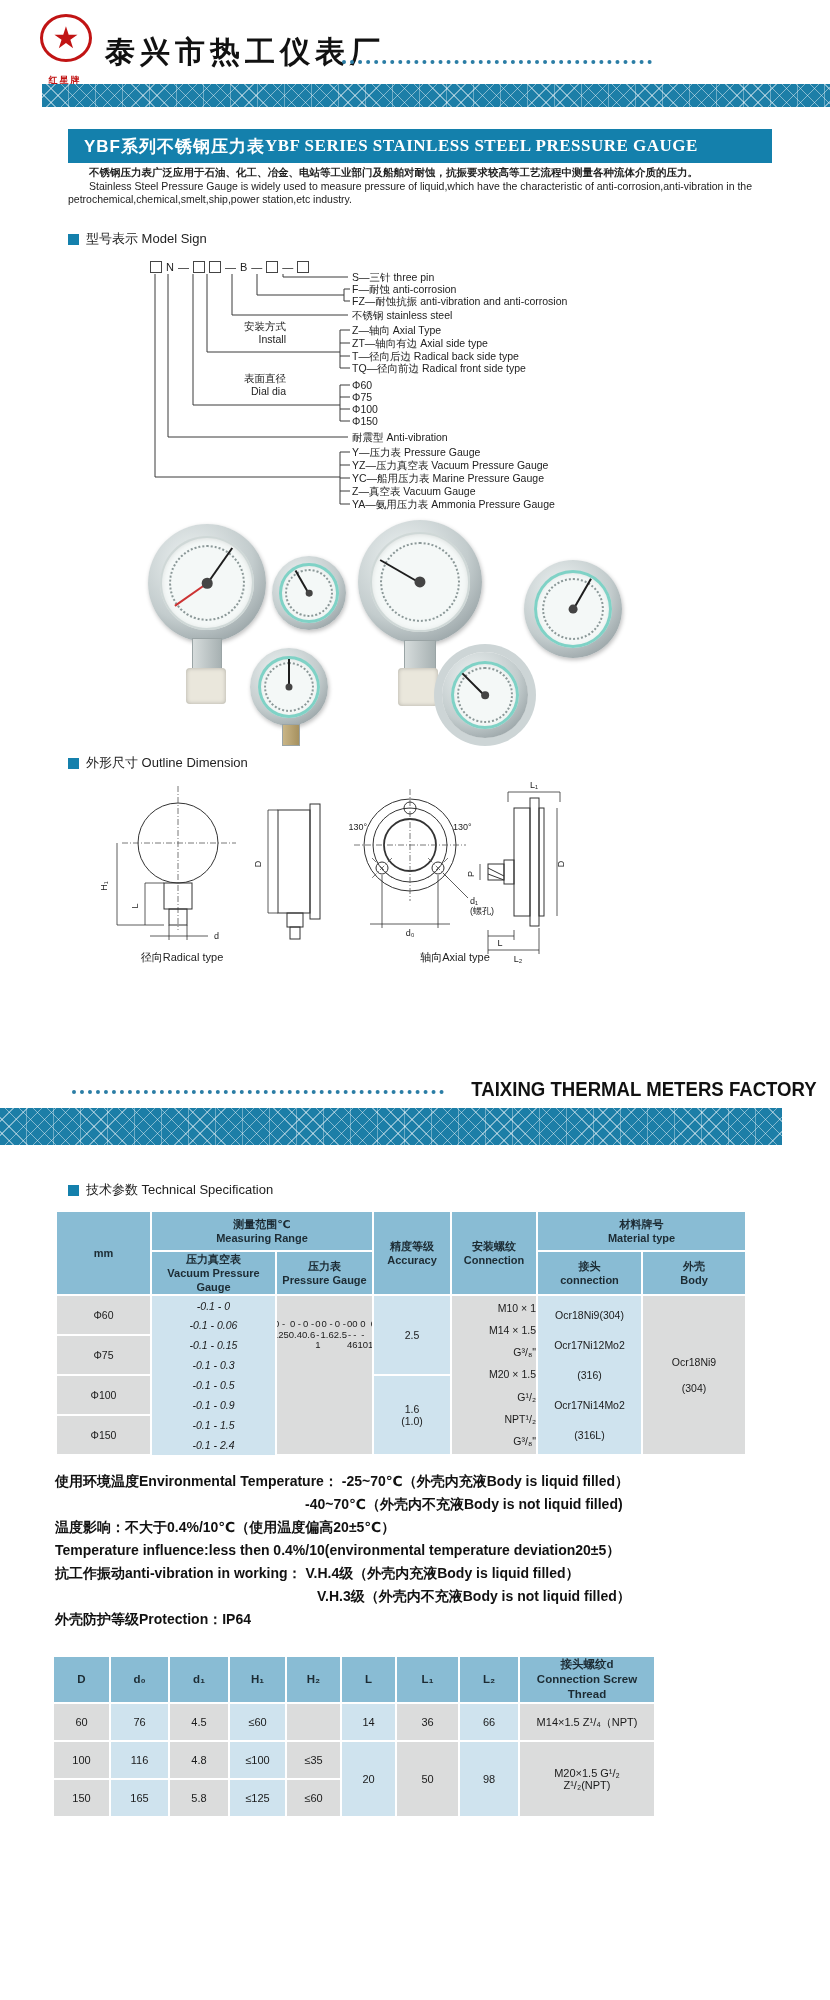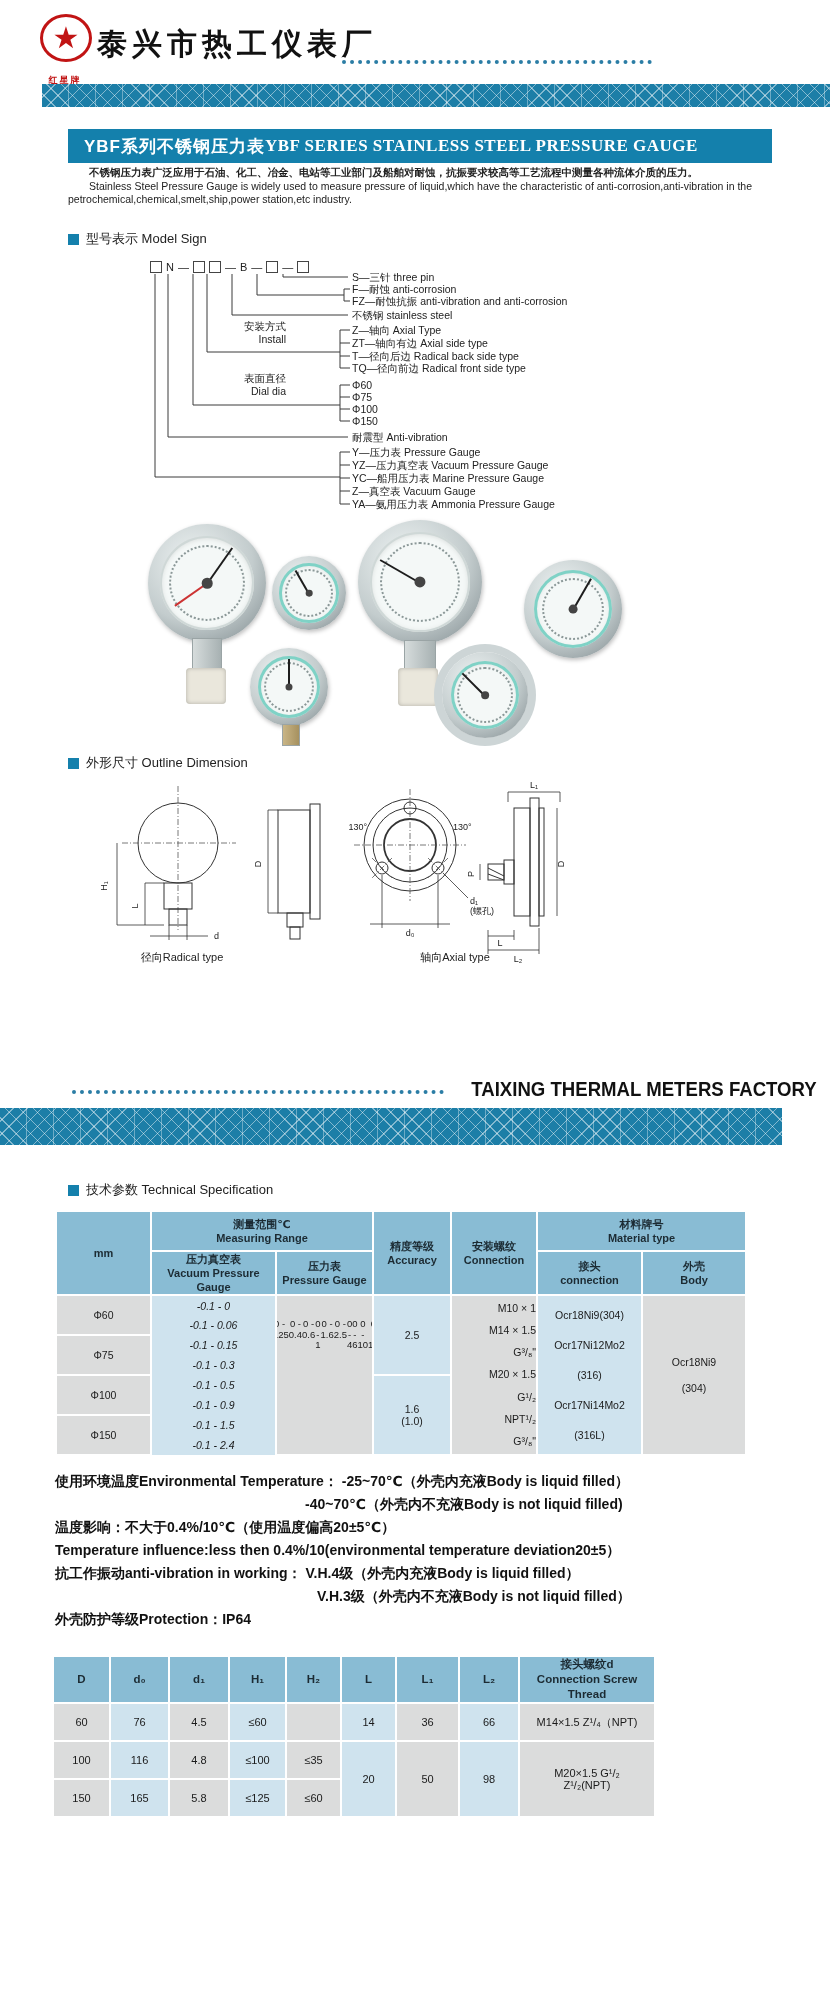--- a/index.html
+++ b/index.html
@@ -5,21 +5,21 @@
   html,body{margin:0;padding:0;background:#fff;}
   .page{position:relative;width:830px;height:2000px;background:#fff;overflow:hidden;
         font-family:"Liberation Sans","DejaVu Sans",sans-serif;color:#1a1a1a;}
 
   
   .logo-ring{position:absolute;left:40px;top:14px;width:46px;height:42px;border:3px solid #c11414;
              border-radius:50%;display:flex;align-items:center;justify-content:center;}
   .logo-star{color:#c11414;font-size:30px;line-height:30px;}
   .brand-name{position:absolute;left:34px;top:74px;width:62px;text-align:center;color:#c11414;
               font-size:9px;letter-spacing:2px;font-weight:700;}
-  .factory-zh{position:absolute;left:97px;top:24px;margin:0;font-size:30px;font-weight:700;
+  .factory-zh{position:absolute;left:97px;top:24px;margin:8px;font-size:30px;font-weight:700;
               letter-spacing:5px;color:#111;}
   .leader{position:absolute;border-bottom:4px dotted #2b7da5;}
   .leader1{left:342px;top:60px;width:310px;}
   .band{position:absolute;background-color:#1c7ea7;
     background-image:
       repeating-linear-gradient(45deg, rgba(255,255,255,0) 0 9px, rgba(255,255,255,.45) 9px 10px),
       repeating-linear-gradient(135deg, rgba(255,255,255,0) 0 9px, rgba(255,255,255,.45) 9px 10px),
       repeating-linear-gradient(90deg, rgba(255,255,255,0) 0 26px, rgba(255,255,255,.35) 26px 27px);}
   .band1{left:42px;top:84px;width:788px;height:23px;}
   .band2{left:0;top:1108px;width:782px;height:37px;}

